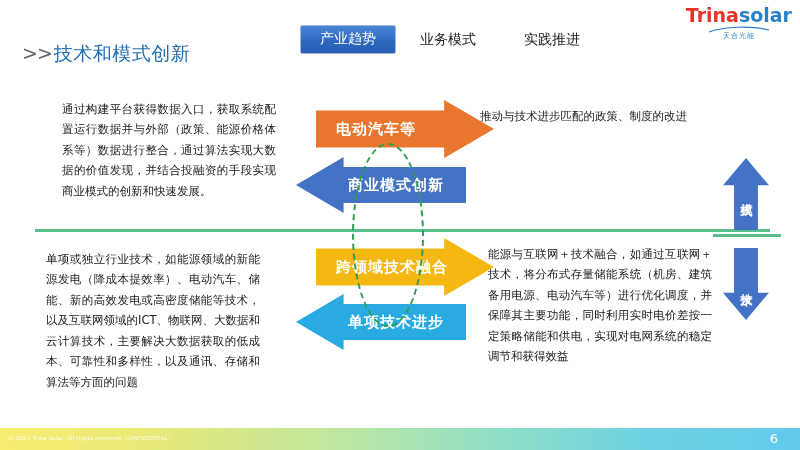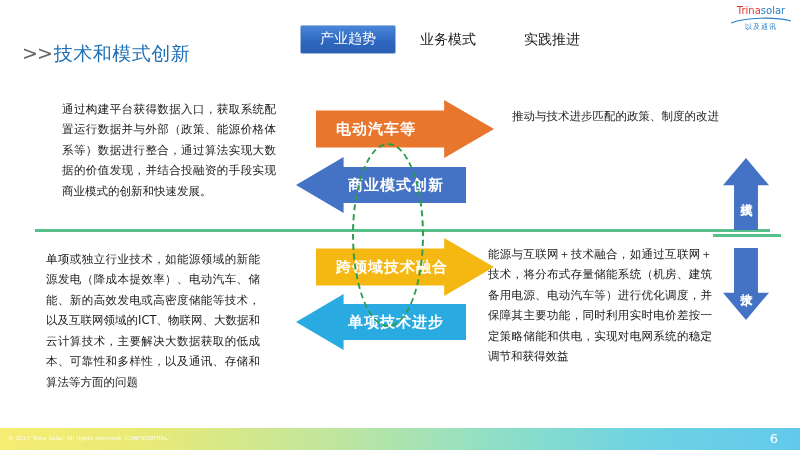--- a/index.html
+++ b/index.html
@@ -60,21 +60,21 @@
   .logo-20 .years {
     position: absolute; left: 4px; bottom: -3px;
     font-size: 4px; color: #e8322a; letter-spacing: 0.4px; white-space: nowrap;
   }
   .logo-20 .cn { display: flex; flex-direction: column; line-height: 1.12; }
   .logo-20 .cn .l1 { font-size: 11px; color: #1f5fa8; font-weight: bold; white-space: nowrap; }
   .logo-20 .cn .l2 { font-size: 11px; color: #1f5fa8; font-weight: bold; white-space: nowrap; }
   .logo-20 .cn .l2 .orange { color: #f39200; font-style: italic; }
 
   .logo-trina { display: flex; flex-direction: column; align-items: center; padding-top: 2px; }
-  .logo-trina .word { font-size: 10px; font-weight: normal; line-height: 1; white-space: nowrap; }
+  .logo-trina .word { font-size: 19px; font-weight: bold; line-height: 1; white-space: nowrap; }
   .logo-trina .word .t { color: #e8322a; }
   .logo-trina .word .s { color: #2a7fc6; }
   .logo-trina .swoosh { width: 62px; height: 9px; }
   .logo-trina .cn2 { font-size: 7px; color: #2a7fc6; letter-spacing: 1px; margin-top: -3px; }
 
   
   #divider {
     position: absolute; left: 35px; top: 229px;
     width: 735px; height: 3px; background: #57c08a;
   }
@@ -82,21 +82,21 @@
   
   .para {
     position: absolute;
     font-size: 11.5px;
     line-height: 1.78;
     color: #1a1a1a;
     text-align: justify;
   }
   #para-left-top   { left: 62px;  top: 99px;  width: 214px; }
   #para-left-bot   { left: 46px;  top: 249px; width: 214px; }
-  #para-right-top  { left: 512px; top: 106px; width: 222px; }
+  #para-right-top  { left: 480px; top: 106px; width: 222px; }
   #para-right-bot  { left: 488px; top: 244px; width: 224px; }
 
   
   .arrow {
     position: absolute;
     display: flex; align-items: center;
     font-size: 15px; font-weight: bold; color: #ffffff;
     letter-spacing: 1px;
     white-space: nowrap;
   }
@@ -168,21 +168,21 @@
     <div class="tab plain">业务模式</div>
     <div class="tab plain">实践推进</div>
   </div>
 
   <div class="logos">
     <div class="logo-trina">
       <span class="word"><span class="t">Trina</span><span class="s">solar</span></span>
       <svg class="swoosh" viewBox="0 0 62 9">
         <path d="M1 7 C16 1 46 1 61 5" fill="none" stroke="#2a7fc6" stroke-width="1.2"></path>
       </svg>
-      <span class="cn2">以及通讯</span>
+      <span class="cn2">天合光能</span>
     </div>
   </div>
 
   <div id="divider"></div>
 
   <div class="para" id="para-left-top">通过构建平台获得数据入口，获取系统配置运行数据并与外部（政策、能源价格体系等）数据进行整合，通过算法实现大数据的价值发现，并结合投融资的手段实现商业模式的创新和快速发展。</div>
   <div class="para" id="para-left-bot">单项或独立行业技术，如能源领域的新能源发电（降成本提效率）、电动汽车、储能、新的高效发电或高密度储能等技术，以及互联网领域的ICT、物联网、大数据和云计算技术，主要解决大数据获取的低成本、可靠性和多样性，以及通讯、存储和算法等方面的问题</div>
   <div class="para" id="para-right-top">推动与技术进步匹配的政策、制度的改进</div>
   <div class="para" id="para-right-bot">能源与互联网＋技术融合，如通过互联网＋技术，将分布式存量储能系统（机房、建筑备用电源、电动汽车等）进行优化调度，并保障其主要功能，同时利用实时电价差按一定策略储能和供电，实现对电网系统的稳定调节和获得效益</div>
 

